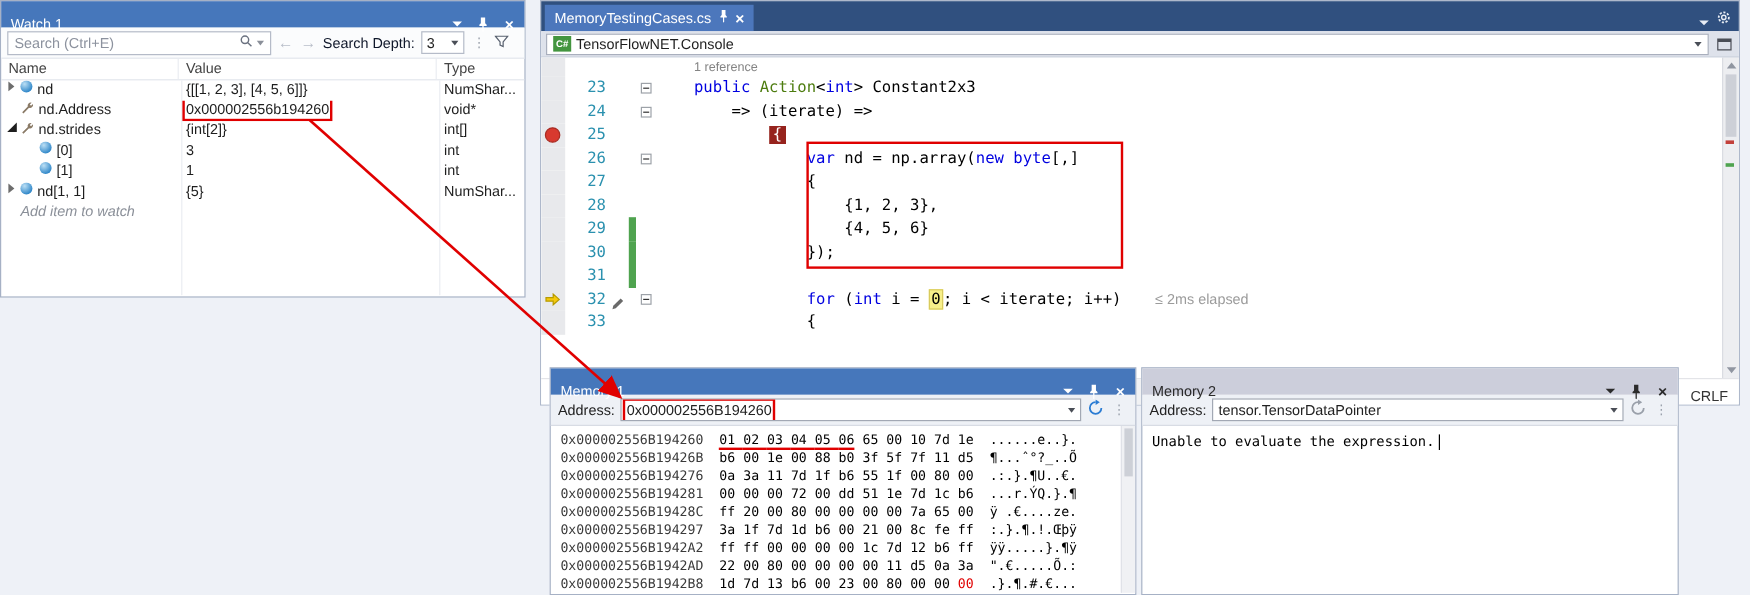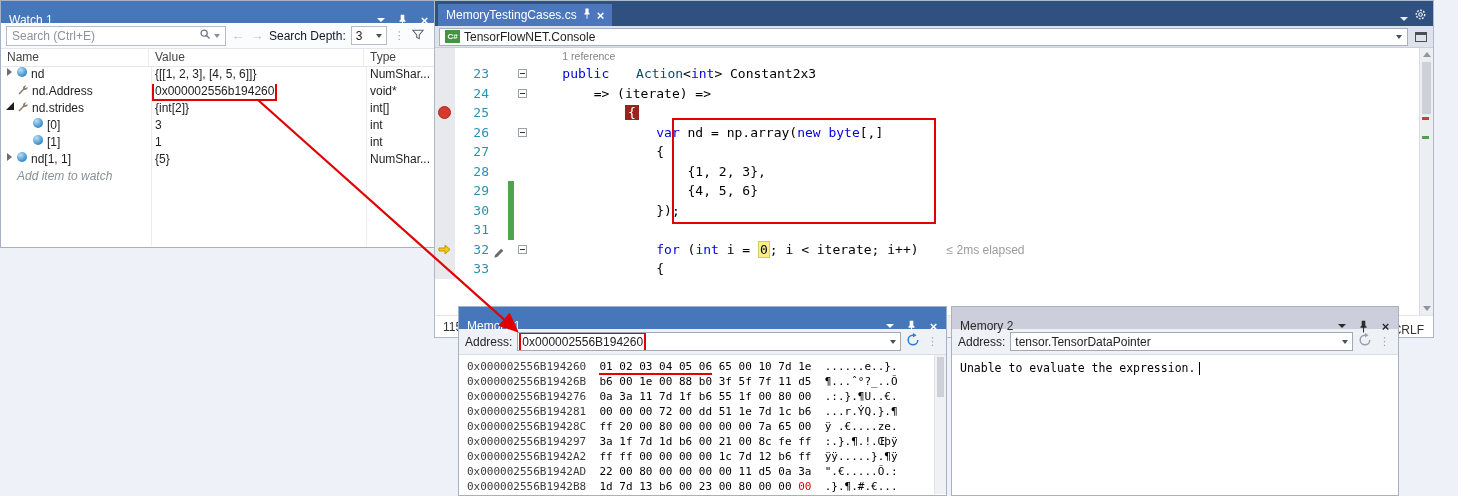--- a/index.html
+++ b/index.html
@@ -35,21 +35,21 @@
   .wc{height:100%;display:flex;align-items:flex-start;padding:0 4px;overflow:hidden;white-space:nowrap;}
   .wc.c1{width:150px;} .wc.c2{width:215px;} .wc.c3{flex:1;}
   .exp{width:10px;height:10px;flex:none;position:relative;margin-right:2px;}
   .exp.col:after{content:"";position:absolute;left:2px;top:1px;border-left:5px solid #6D6D6D;border-top:4px solid transparent;border-bottom:4px solid transparent;}
   .exp.expd:after{content:"";position:absolute;left:1px;top:1px;border-bottom:8px solid #1E1E1E;border-left:8px solid transparent;}
   .sphere{width:10px;height:10px;border-radius:50%;flex:none;margin-right:4px;background:radial-gradient(circle at 35% 30%,#BBDFF5,#2E86C8 75%);}
   .wicow{display:inline-flex;width:12px;height:12px;flex:none;margin-right:3px;}
   .placeholder{color:#8A8F98;font-style:italic;}
   .redbox{outline:2px solid #E00000;outline-offset:1px;}
   
-  #editor{left:434px;top:0;width:1000px;height:338px;border-color:#AEB8CB;}
+  #editor{left:450px;top:0;width:1000px;height:338px;border-color:#AEB8CB;}
   .tabstrip{height:25px;background:#30507F;display:flex;align-items:flex-end;}
   .tab{height:22px;background:#4C77BC;color:#fff;font-size:12px;display:flex;align-items:center;gap:6px;padding:0 8px;margin-left:3px;}
   .ts-ico{color:#E8EDF5;margin:0 6px 5px 0;display:inline-flex;align-items:center;}
   .navbar{height:22px;background:#DEE2EB;border-bottom:1px solid #C9CFDB;display:flex;align-items:center;gap:5px;padding:0 4px;position:relative;}
   .navcombo{flex:1;height:18px;background:#fff;border:1px solid #A9AFBD;display:flex;align-items:center;gap:4px;padding:0 5px;font-size:12px;color:#1E1E1E;overflow:hidden;white-space:nowrap;}
   .csico{width:15px;height:13px;background:#43953F;color:#fff;font-size:8px;font-weight:bold;display:inline-flex;align-items:center;justify-content:center;flex:none;}
   .classico{width:9px;height:9px;background:#E0A33E;border:1px solid #B07818;transform:rotate(45deg);flex:none;margin:0 2px;}
   .splitico{width:12px;height:10px;border:1px solid #4A4E57;border-top:3px solid #4A4E57;flex:none;margin:0 2px;}
   .code{position:absolute;left:0;top:47px;right:14px;bottom:22px;background:#fff;overflow:hidden;font-family:"DejaVu Sans Mono",monospace;}
   .crow{display:flex;height:19.5px;align-items:stretch;}
@@ -59,21 +59,21 @@
   .curarrow{position:absolute;left:3px;top:50%;margin-top:-5.5px;line-height:0;}
   .lnum{width:38px;flex:none;text-align:right;padding-right:4px;color:#2B91AF;font-size:13px;line-height:19.5px;}
   .pcol{width:15px;flex:none;position:relative;padding-top:4px;}
   .chbar{width:6px;flex:none;}
   .chbar.green{background:#4FA34F;}
   .ccol{width:17px;flex:none;display:flex;align-items:center;justify-content:center;}
   .cbox{width:9px;height:9px;border:1px solid #9DA2A8;position:relative;background:#fff;display:inline-block;}
   .cbox:after{content:"";position:absolute;left:1px;right:1px;top:3px;height:1px;background:#333;}
   .ct{white-space:pre;font-size:13px;line-height:19.5px;color:#000;font-family:"DejaVu Sans Mono",monospace;}
   .lensrow .ct{line-height:16px;}
-  .kw{color:#0000E0;} .ty{color:#0c4a6e;margin-left:19px;}
+  .kw{color:#0000E0;} .ty{color:#4d7c0f;}
   .cur{background:#F7EF8A;border:1px solid #D9CB5D;padding:0 1px;}
   .bp{background:#96231D;color:#fff;padding:0 3px;}
   .lens-text{color:#848484;font-size:10.5px;font-family:"Liberation Sans",sans-serif;}
   .perftip{color:#9B9B9B;font-size:12px;font-family:"Liberation Sans",sans-serif;margin-left:28px;}
   .vsb{position:absolute;right:0;top:47px;bottom:22px;width:14px;background:#EDEEF1;border-left:1px solid #DADCE2;}
   .sb-up{position:absolute;top:4px;left:3px;width:0;height:0;border-left:4px solid transparent;border-right:4px solid transparent;border-bottom:5px solid #9096A1;}
   .sb-down{position:absolute;bottom:4px;left:3px;width:0;height:0;border-left:4px solid transparent;border-right:4px solid transparent;border-top:5px solid #9096A1;}
   .sb-thumb{position:absolute;top:14px;left:2px;right:2px;height:52px;background:#CDD0D7;}
   .sb-mark{position:absolute;left:2px;width:7px;height:3px;}
   .sb-mark.red{top:26%;background:#C2403A;}

